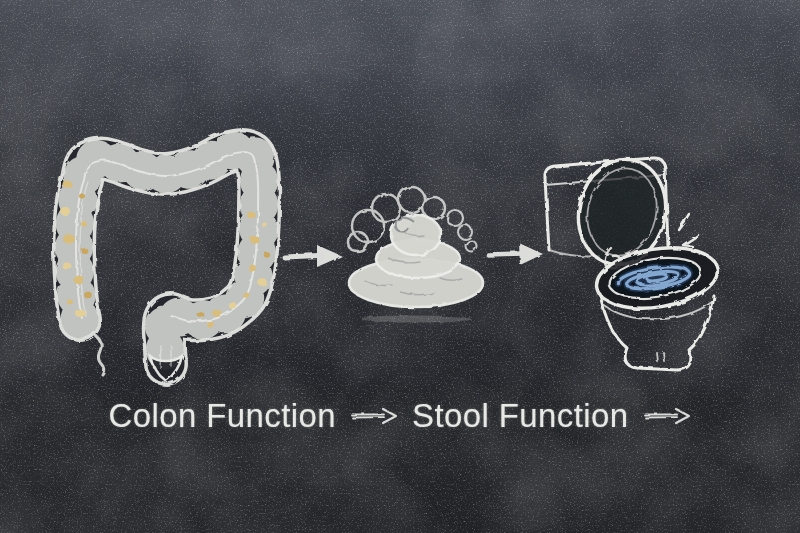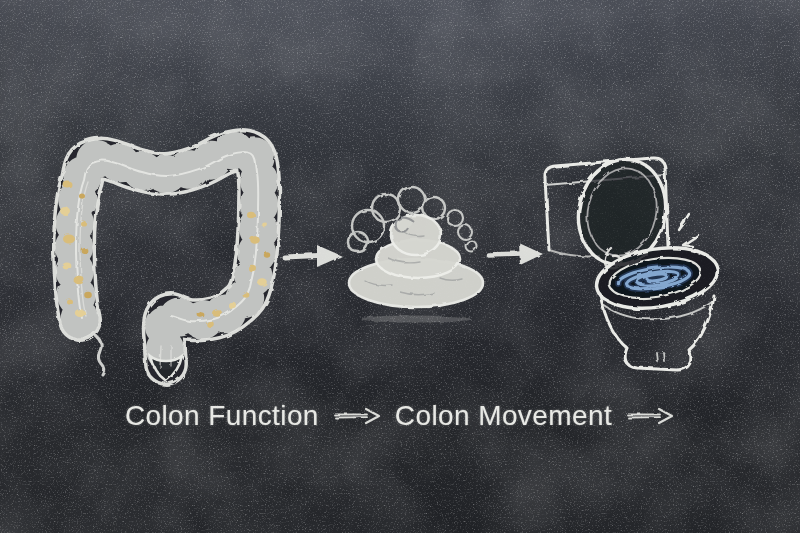--- a/index.html
+++ b/index.html
@@ -19,21 +19,21 @@
       radial-gradient(ellipse 300px 90px at 22% 88%, rgba(255,255,255,0.05), rgba(255,255,255,0) 70%),
       radial-gradient(ellipse 340px 110px at 80% 92%, rgba(255,255,255,0.045), rgba(255,255,255,0) 70%);
   }
   .noise{position:absolute;inset:0;pointer-events:none;}
   .art{position:absolute;}
   .labels{
     position:absolute;left:0;right:0;top:396px;height:40px;
     display:flex;justify-content:center;align-items:center;gap:13px;
   }
   .step-label{
-    color:#e8e9e5;font-size:28px;font-weight:400;letter-spacing:0.4px;
+    color:#e8e9e5;font-size:33px;font-weight:400;letter-spacing:0.4px;
     text-shadow:0 0 2px rgba(234,235,231,0.35), 0 0 6px rgba(234,235,231,0.12);
     white-space:nowrap;
   }
   .chalk-stroke{stroke:#e9eae6;fill:none;stroke-linecap:round;stroke-linejoin:round;}
 </style>
 </head>
 <body>
 
 <div class="board">
 
@@ -177,21 +177,21 @@
   </svg>
 
   <div class="labels">
     <span class="step-label">Colon Function</span>
     <svg width="50" height="18" viewBox="0 0 50 18">
       <g filter="url(#chalkify)" opacity="0.92">
         <path class="chalk-stroke" stroke-width="1.8" d="M2,7.5 L35,7.5 M3,10.5 L35,10.2"></path>
         <path class="chalk-stroke" stroke-width="2.2" d="M34,2 L47,9 L34,16"></path>
       </g>
     </svg>
-    <span class="step-label">Colon Movement</span>
+    <span class="step-label">Stool Function</span>
     <svg width="50" height="18" viewBox="0 0 50 18">
       <g filter="url(#chalkify)" opacity="0.92">
         <path class="chalk-stroke" stroke-width="1.8" d="M2,7.5 L35,7.5 M3,10.5 L35,10.2"></path>
         <path class="chalk-stroke" stroke-width="2.2" d="M34,2 L47,9 L34,16"></path>
       </g>
     </svg>
   </div>
 
 </div>
 

